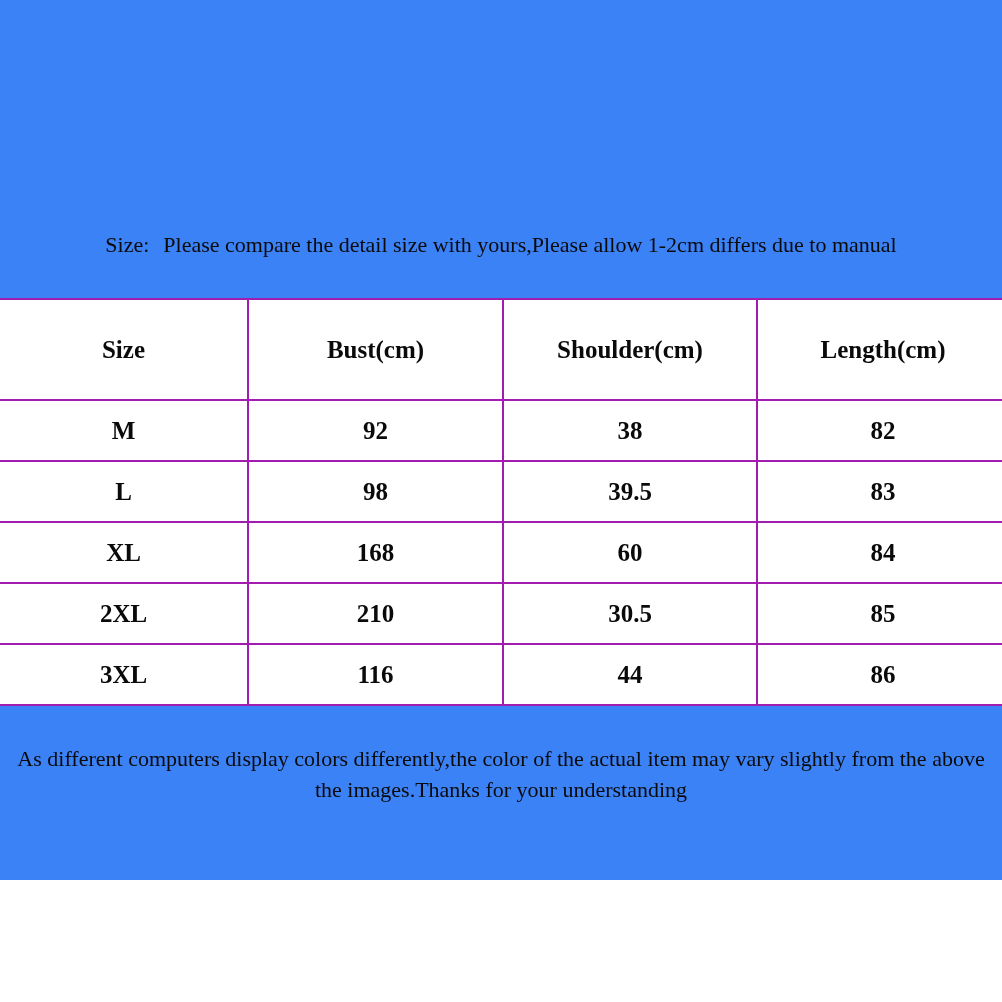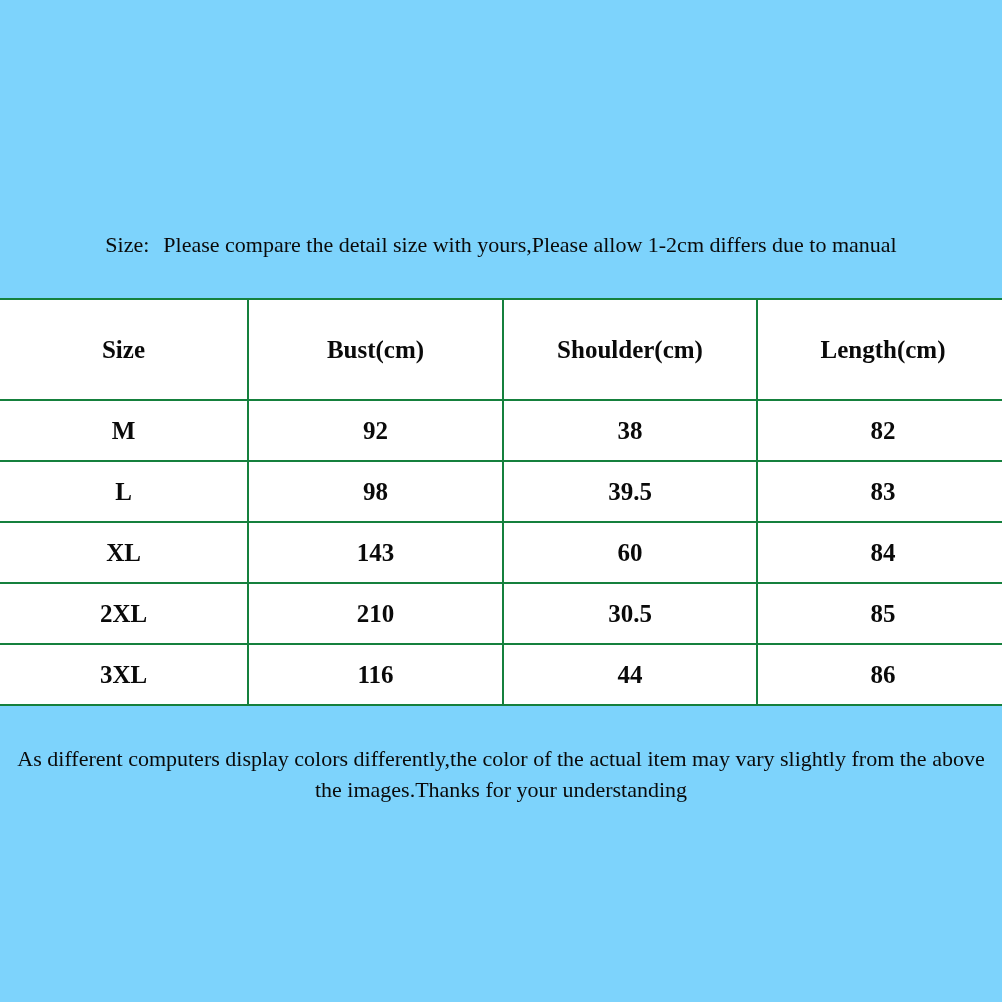--- a/index.html
+++ b/index.html
@@ -1,20 +1,20 @@
 <!DOCTYPE html>
 <html><head>
 <meta charset="utf-8">
 <style>
   html, body { margin: 0; padding: 0; background: #ffffff; }
   .page {
     position: relative;
     width: 1002px;
-    height: 1002px;
-    background: #7dd3fc;
+    height: 880px;
+    background: #3b82f6;
     color: #0a0a0a;
     font-family: "Liberation Serif", "DejaVu Serif", serif;
     overflow: hidden;
   }
   
   .intro {
     position: absolute;
     top: 228px;
     left: 0;
     width: 100%;
@@ -27,21 +27,21 @@
   
   table.size-table {
     position: absolute;
     top: 298px;
     left: 0;
     width: 1002px;
     border-collapse: collapse;
     table-layout: fixed;
   }
   .size-table th, .size-table td {
-    border: 2px solid #15803d;
+    border: 2px solid #a21caf;
     text-align: center;
     vertical-align: middle;
     font-weight: bold;
     font-size: 25px;
     padding: 0;
     background: #ffffff;
   }
   .size-table th:first-child, .size-table td:first-child { border-left: none; width: 247px; }
   .size-table th:nth-child(2), .size-table td:nth-child(2) { width: 253px; }
   .size-table th:nth-child(3), .size-table td:nth-child(3) { width: 252px; }
@@ -86,21 +86,21 @@
           <td>82</td>
         </tr>
         <tr>
           <td>L</td>
           <td>98</td>
           <td>39.5</td>
           <td>83</td>
         </tr>
         <tr>
           <td>XL</td>
-          <td>143</td>
+          <td>168</td>
           <td>60</td>
           <td>84</td>
         </tr>
         <tr>
           <td>2XL</td>
           <td>210</td>
           <td>30.5</td>
           <td>85</td>
         </tr>
         <tr>

